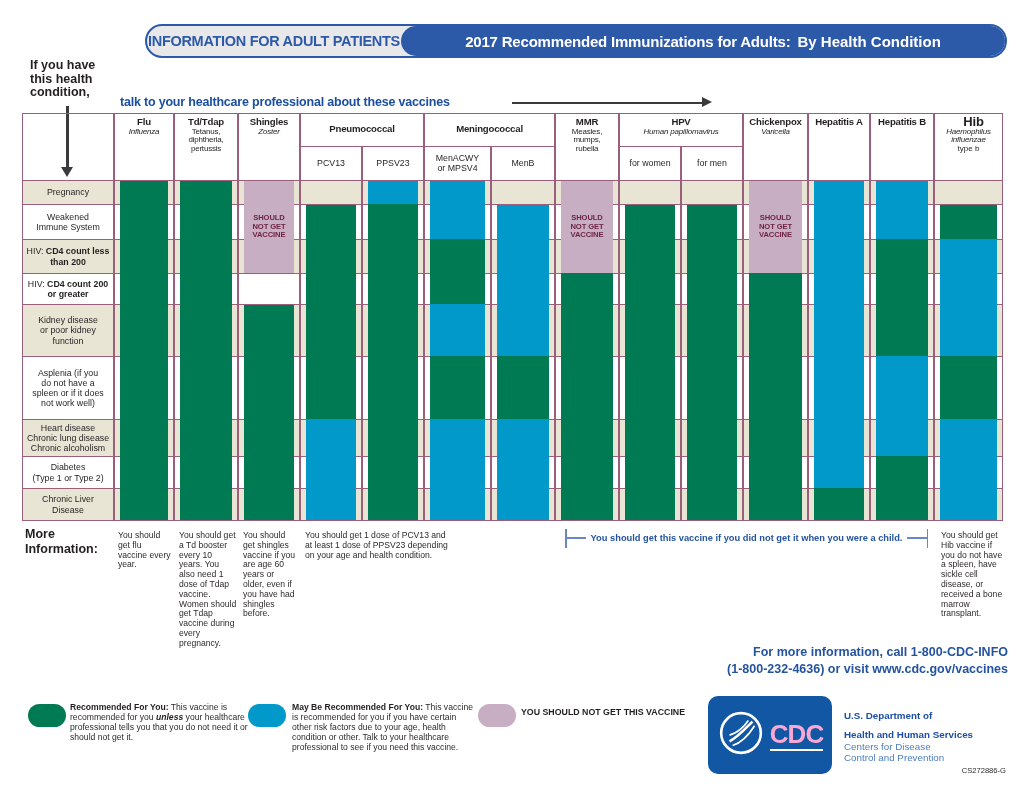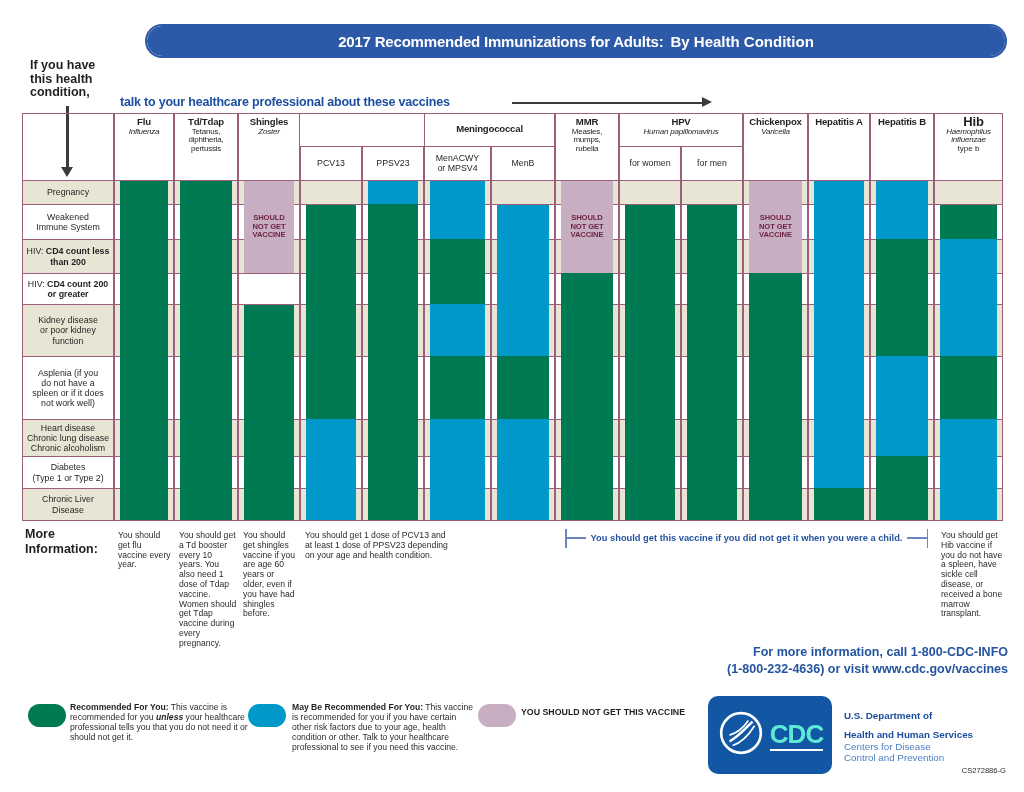--- a/index.html
+++ b/index.html
@@ -44,32 +44,33 @@
   
   #contact{right:16px;top:644px;text-align:right;font-size:12.5px;font-weight:bold;color:#24549f;line-height:17px;}
   
   .pill{position:absolute;width:38px;height:23px;border-radius:11.5px;}
   .leg-text{position:absolute;font-size:8.6px;line-height:9.9px;color:#2e2a2b;}
   .leg-text b{color:#231f20;}
   #legend-not-text{font-weight:bold;font-size:8.8px;color:#231f20;}
   
   #cdc-logo{left:708px;top:696px;width:124px;height:78px;background:#1257a4;border-radius:10px;
             display:flex;align-items:center;justify-content:center;gap:5px;}
-  #cdc-logo .word{color:#5eead4;font-weight:bold;font-size:26px;letter-spacing:-1px;border-bottom:2px solid #fff;line-height:30px;}
+  #cdc-logo .word{color:#f9a8d4;font-weight:bold;font-size:26px;letter-spacing:-1px;border-bottom:2px solid #fff;line-height:30px;}
   #hhs{left:844px;top:702px;width:160px;font-size:9.8px;line-height:11.4px;}
   #hhs .b1{font-weight:bold;color:#1c4fa1;margin-top:8px;}
   #hhs .b2{color:#4d7fc1;}
   #doc-code{left:900px;top:766px;width:106px;text-align:right;font-size:7.6px;color:#2e2a2b;}
 </style>
 </head>
 <body>
 
 <div id="page">
 
   <div id="banner" class="abs">
+    <div id="banner-left">INFORMATION FOR ADULT PATIENTS</div>
     <div id="banner-right">
       <span>2017 Recommended Immunizations for Adults:</span>
       <span class="heavy">By Health Condition</span>
     </div>
   </div>
 
   <div id="intro-left" class="abs">If you have
 this health
 condition,</div>
   <div id="intro-right" class="abs">talk to your healthcare professional about these vaccines</div>
@@ -141,20 +142,23 @@
       <div style="position: absolute; left: 152px; top: 0px; width: 64px; height: 68px; border: 1px solid rgb(155, 95, 123); box-sizing: border-box; background: rgb(255, 255, 255); z-index: 3; text-align: center;">
         <div style="font-size: 9.6px; font-weight: bold; line-height: 10.5px; margin-top: 3px; letter-spacing: -0.2px;">Td/Tdap</div>
         <div style="font-size: 8px; line-height: 8.8px; white-space: pre-line; letter-spacing: -0.2px;">Tetanus,
 diphtheria,
 pertussis</div>
       </div>
       <div style="position: absolute; left: 216px; top: 0px; width: 62px; height: 68px; border: 1px solid rgb(155, 95, 123); box-sizing: border-box; background: rgb(255, 255, 255); z-index: 3; text-align: center;">
         <div style="font-size: 9.6px; font-weight: bold; line-height: 10.5px; margin-top: 3px; letter-spacing: -0.2px;">Shingles</div>
         <div style="font-size: 8px; line-height: 8.8px; white-space: pre-line; font-style: italic; letter-spacing: -0.2px;">Zoster</div>
       </div>
+      <div style="position: absolute; left: 278px; top: 0px; width: 124px; height: 34px; border: 1px solid rgb(155, 95, 123); box-sizing: border-box; background: rgb(255, 255, 255); z-index: 3; text-align: center;">
+        <div style="font-size: 9.6px; font-weight: bold; line-height: 10.5px; margin-top: 10px; letter-spacing: -0.2px;">Pneumococcal</div>
+      </div>
       <div style="position: absolute; left: 278px; top: 33px; width: 62px; height: 35px; border: 1px solid rgb(155, 95, 123); box-sizing: border-box; background: rgb(255, 255, 255); z-index: 3; display: flex; align-items: center; justify-content: center; font-size: 8.8px; line-height: 9.6px; text-align: center; white-space: pre-line;">PCV13</div>
       <div style="position: absolute; left: 340px; top: 33px; width: 62px; height: 35px; border: 1px solid rgb(155, 95, 123); box-sizing: border-box; background: rgb(255, 255, 255); z-index: 3; display: flex; align-items: center; justify-content: center; font-size: 8.8px; line-height: 9.6px; text-align: center; white-space: pre-line;">PPSV23</div>
       <div style="position: absolute; left: 402px; top: 0px; width: 131px; height: 34px; border: 1px solid rgb(155, 95, 123); box-sizing: border-box; background: rgb(255, 255, 255); z-index: 3; text-align: center;">
         <div style="font-size: 9.6px; font-weight: bold; line-height: 10.5px; margin-top: 10px; letter-spacing: -0.2px;">Meningococcal</div>
       </div>
       <div style="position: absolute; left: 402px; top: 33px; width: 67px; height: 35px; border: 1px solid rgb(155, 95, 123); box-sizing: border-box; background: rgb(255, 255, 255); z-index: 3; display: flex; align-items: center; justify-content: center; font-size: 8.8px; line-height: 9.6px; text-align: center; white-space: pre-line;">MenACWY
 or MPSV4</div>
       <div style="position: absolute; left: 469px; top: 33px; width: 64px; height: 35px; border: 1px solid rgb(155, 95, 123); box-sizing: border-box; background: rgb(255, 255, 255); z-index: 3; display: flex; align-items: center; justify-content: center; font-size: 8.8px; line-height: 9.6px; text-align: center; white-space: pre-line;">MenB</div>
       <div style="position: absolute; left: 533px; top: 0px; width: 64px; height: 68px; border: 1px solid rgb(155, 95, 123); box-sizing: border-box; background: rgb(255, 255, 255); z-index: 3; text-align: center;">
         <div style="font-size: 9.6px; font-weight: bold; line-height: 10.5px; margin-top: 3px; letter-spacing: -0.2px;">MMR</div>

